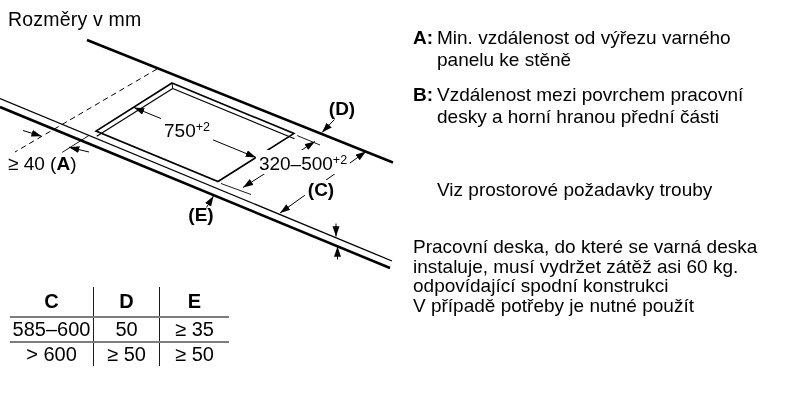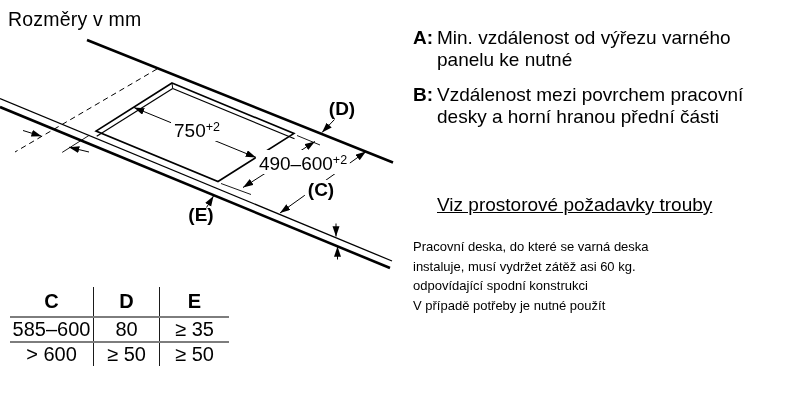--- a/index.html
+++ b/index.html
@@ -13,21 +13,21 @@
   .dlabel{position:absolute;font-size:19px;white-space:nowrap;line-height:20px;}
   .dlabel b{font-weight:bold;}
   .ctr{transform:translateX(-50%);}
   .maskbg{background:#fff;padding:0 3px;}
   .sup{font-size:12.5px;vertical-align:5.5px;letter-spacing:0;}
 
   
   .note{position:absolute;left:413px;width:370px;font-size:19px;line-height:22px;}
   .note .nlabel{position:absolute;left:0;top:0;font-weight:bold;}
   .note .nlines{margin-left:24px;}
-  #footer-note{position:absolute;left:413px;width:380px;font-size:13px;line-height:19.5px;}
+  #footer-note{position:absolute;left:413px;width:380px;font-size:19px;line-height:19.5px;}
 
   
   #dimension-table{position:absolute;left:10px;top:287px;border-collapse:collapse;}
   #dimension-table td{font-size:20px;text-align:center;padding:0;}
   #dimension-table tr.hdr td{font-weight:bold;height:29px;border-bottom:2px solid #7d7d7d;}
   #dimension-table tr.r1 td{height:22px;border-bottom:2px solid #7d7d7d;}
   #dimension-table tr.r2 td{height:23px;}
   #dimension-table td.c1{width:83px;}
   #dimension-table td.c2{width:65px;border-left:1.4px solid #1a1a1a;}
   #dimension-table td.c3{width:69px;border-left:1.4px solid #1a1a1a;}
@@ -93,49 +93,50 @@
       <line x1="337.5" y1="259.5" x2="337.5" y2="246.5" stroke="#000" stroke-width="1" marker-end="url(#ah)"></line>
     </g>
 
     <g>
       <line x1="89.2" y1="135.3" x2="62.2" y2="152.4" stroke="#000" stroke-width="0.9"></line>
       <line x1="23" y1="130.5" x2="41.7" y2="136.3" stroke="#000" stroke-width="1" marker-end="url(#ah)"></line>
       <line x1="89" y1="152" x2="69" y2="147.2" stroke="#000" stroke-width="1" marker-end="url(#ah)"></line>
     </g>
   </svg>
 
-  <div class="dlabel ctr maskbg" style="left:197px;top:117px;"><span>750</span><span class="sup">+2</span></div>
+  <div class="dlabel ctr maskbg" style="left:187px;top:117px;"><span>750</span><span class="sup">+2</span></div>
 
-  <div class="dlabel ctr maskbg" style="left:303px;top:150px;"><span>490–600</span><span class="sup">+2</span></div>
+  <div class="dlabel ctr maskbg" style="left:303px;top:150px;"><span>320–500</span><span class="sup">+2</span></div>
 
   <div class="dlabel ctr maskbg" style="left:321px;top:180px;font-weight:bold;">(C)</div>
 
   <div class="dlabel ctr" style="left:342px;top:99px;font-weight:bold;">(D)</div>
 
   <div class="dlabel ctr" style="left:201px;top:205px;font-weight:bold;">(E)</div>
 
+  <div class="dlabel" style="left:8px;top:154px;"><span>≥ 40 (</span><b>A</b><span>)</span></div>
 
 
   <div class="note" style="top:27px;">
     <span class="nlabel">A:</span>
     <div class="nlines">
       <div>Min. vzdálenost od výřezu varného</div>
-      <div>panelu ke nutné</div>
+      <div>panelu ke stěně</div>
     </div>
   </div>
 
   <div class="note" style="top:84px;">
     <span class="nlabel">B:</span>
     <div class="nlines">
       <div>Vzdálenost mezi povrchem pracovní</div>
       <div>desky a horní hranou přední části</div>
     </div>
   </div>
 
-  <div class="note" style="top:194px;text-decoration:underline;">
+  <div class="note" style="top:179px;">
     <span class="nlabel"></span>
     <div class="nlines">
       <div>Viz prostorové požadavky trouby</div>
     </div>
   </div>
 
   <div id="footer-note" style="top:237px;">
     <div>Pracovní deska, do které se varná deska</div>
     <div>instaluje, musí vydržet zátěž asi 60 kg.</div>
     <div>odpovídající spodní konstrukci</div>
@@ -144,21 +145,21 @@
 
   <table id="dimension-table">
     <tbody>
       <tr class="hdr">
         <td class="c1">C</td>
         <td class="c2">D</td>
         <td class="c3">E</td>
       </tr>
       <tr class="r1">
         <td class="c1">585–600</td>
-        <td class="c2">80</td>
+        <td class="c2">50</td>
         <td class="c3">≥ 35</td>
       </tr>
       <tr class="r2">
         <td class="c1">&gt; 600</td>
         <td class="c2">≥ 50</td>
         <td class="c3">≥ 50</td>
       </tr>
     </tbody>
   </table>
 

